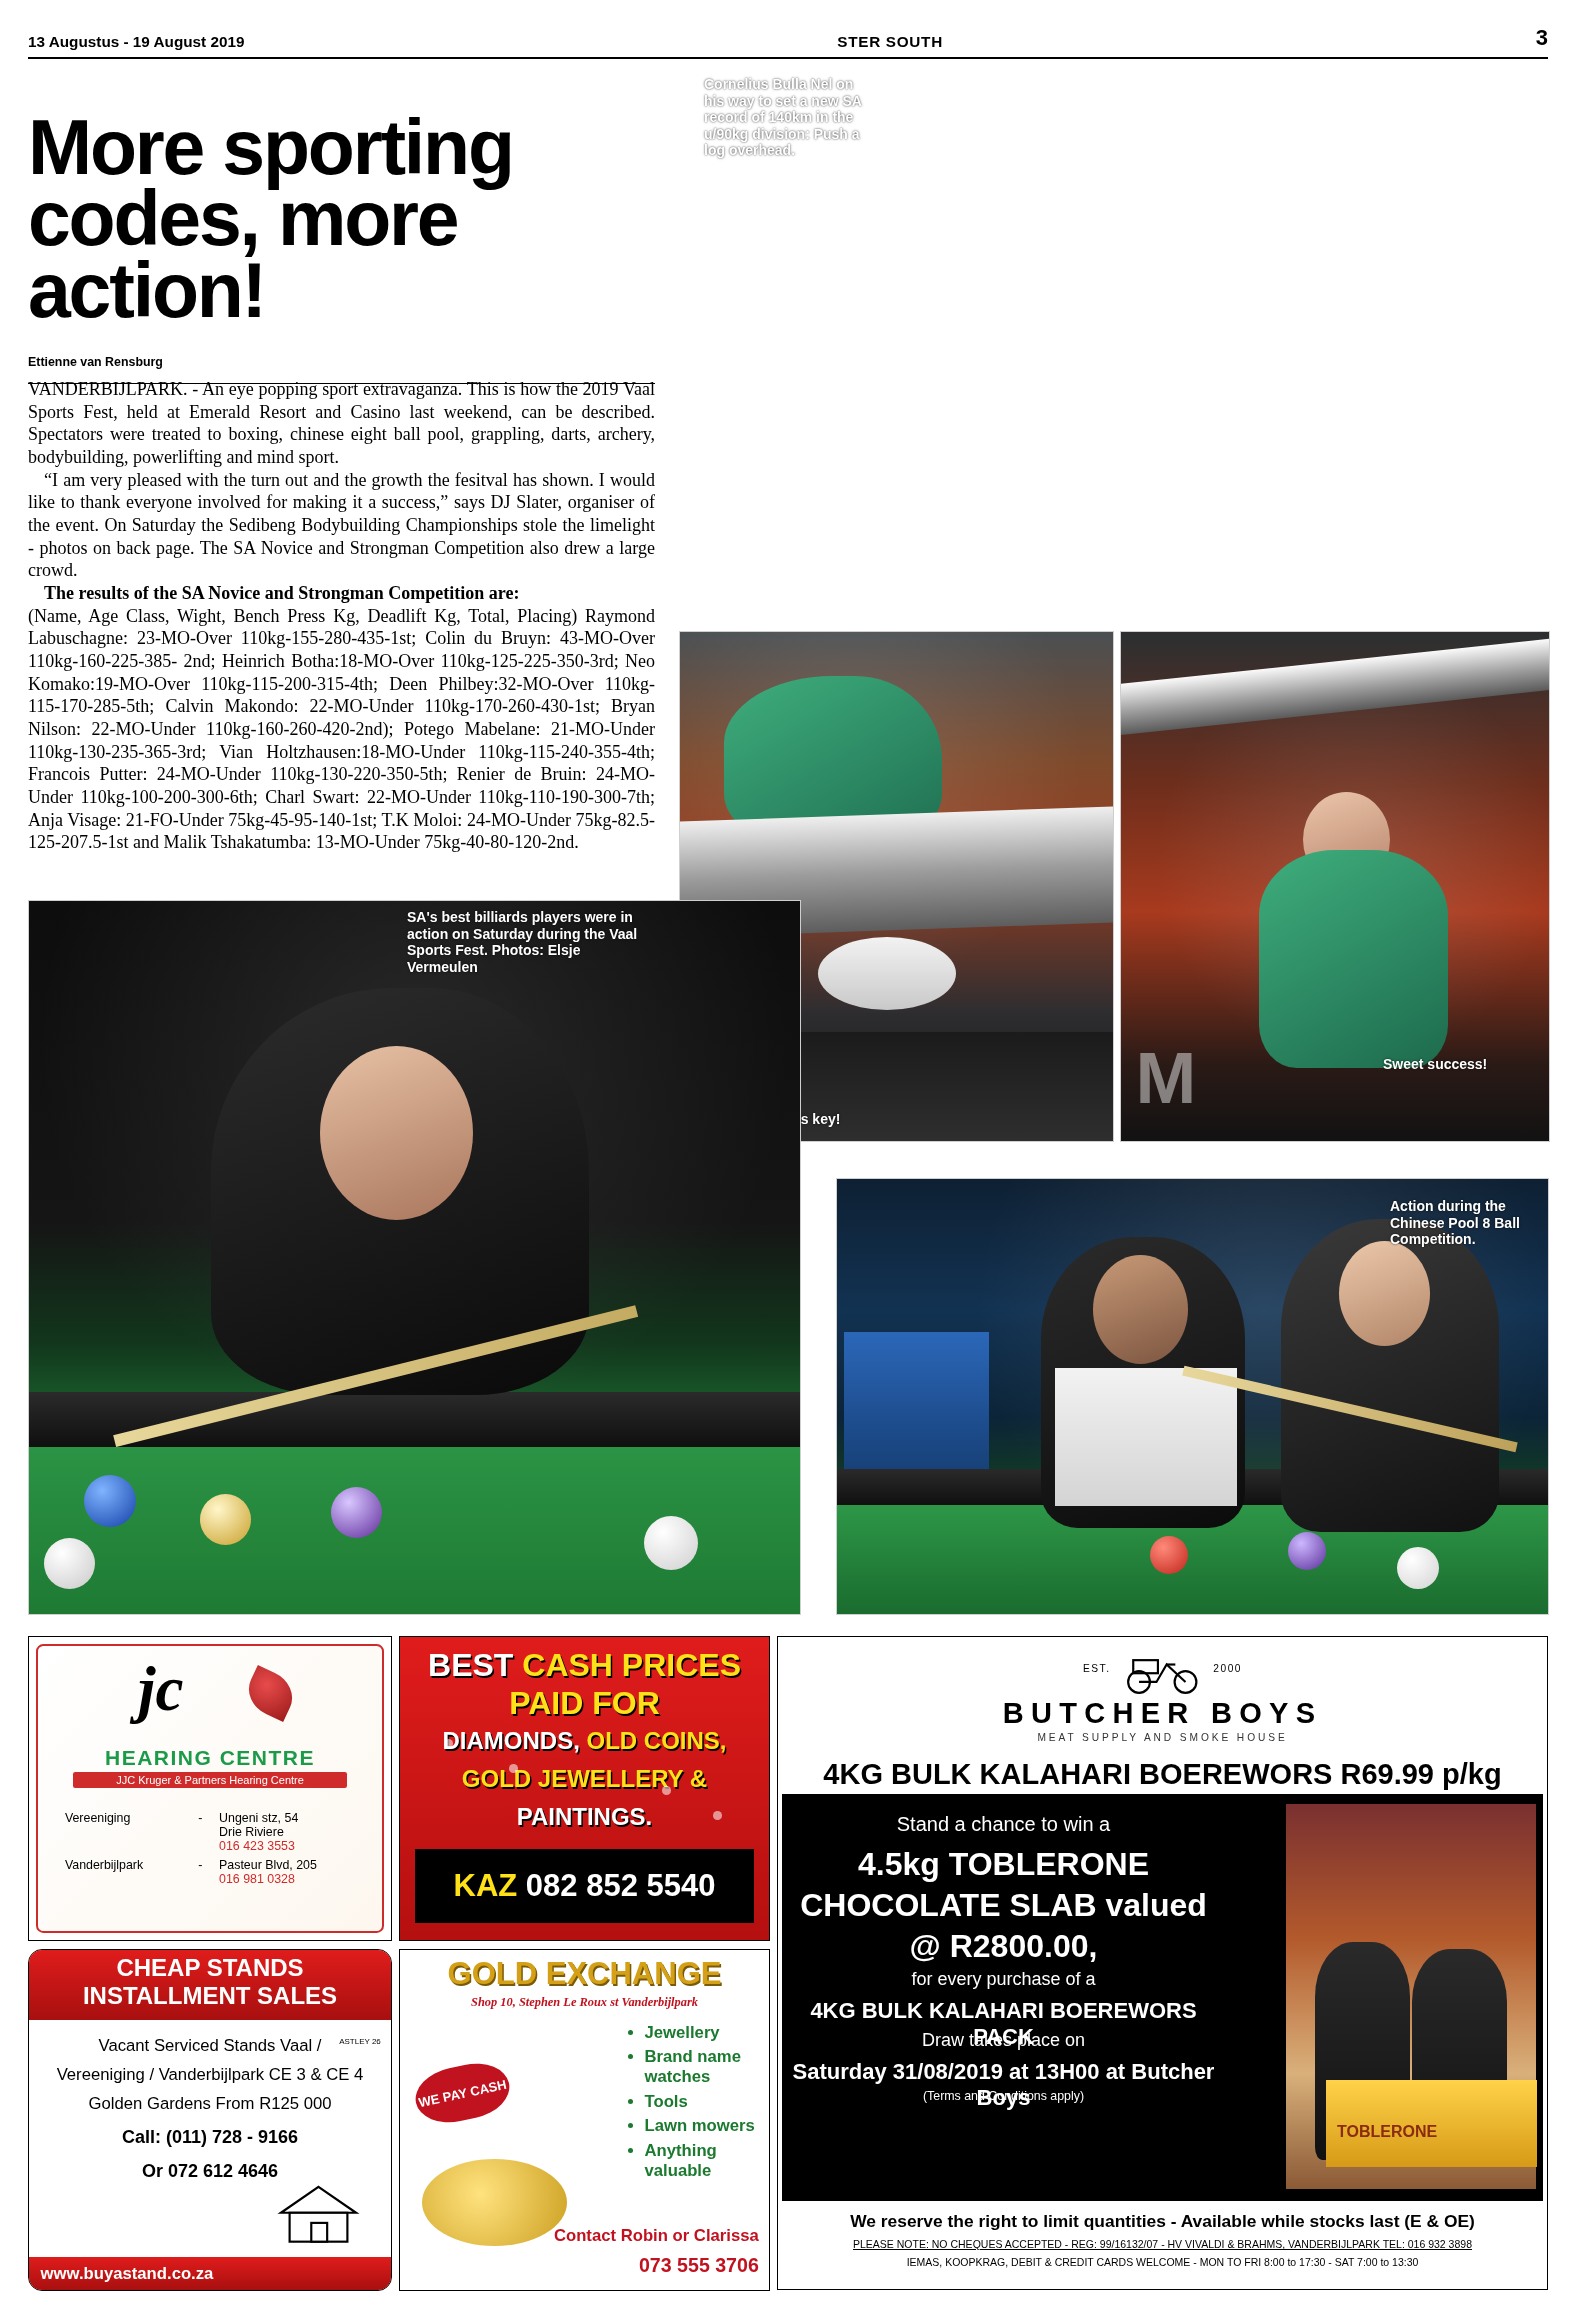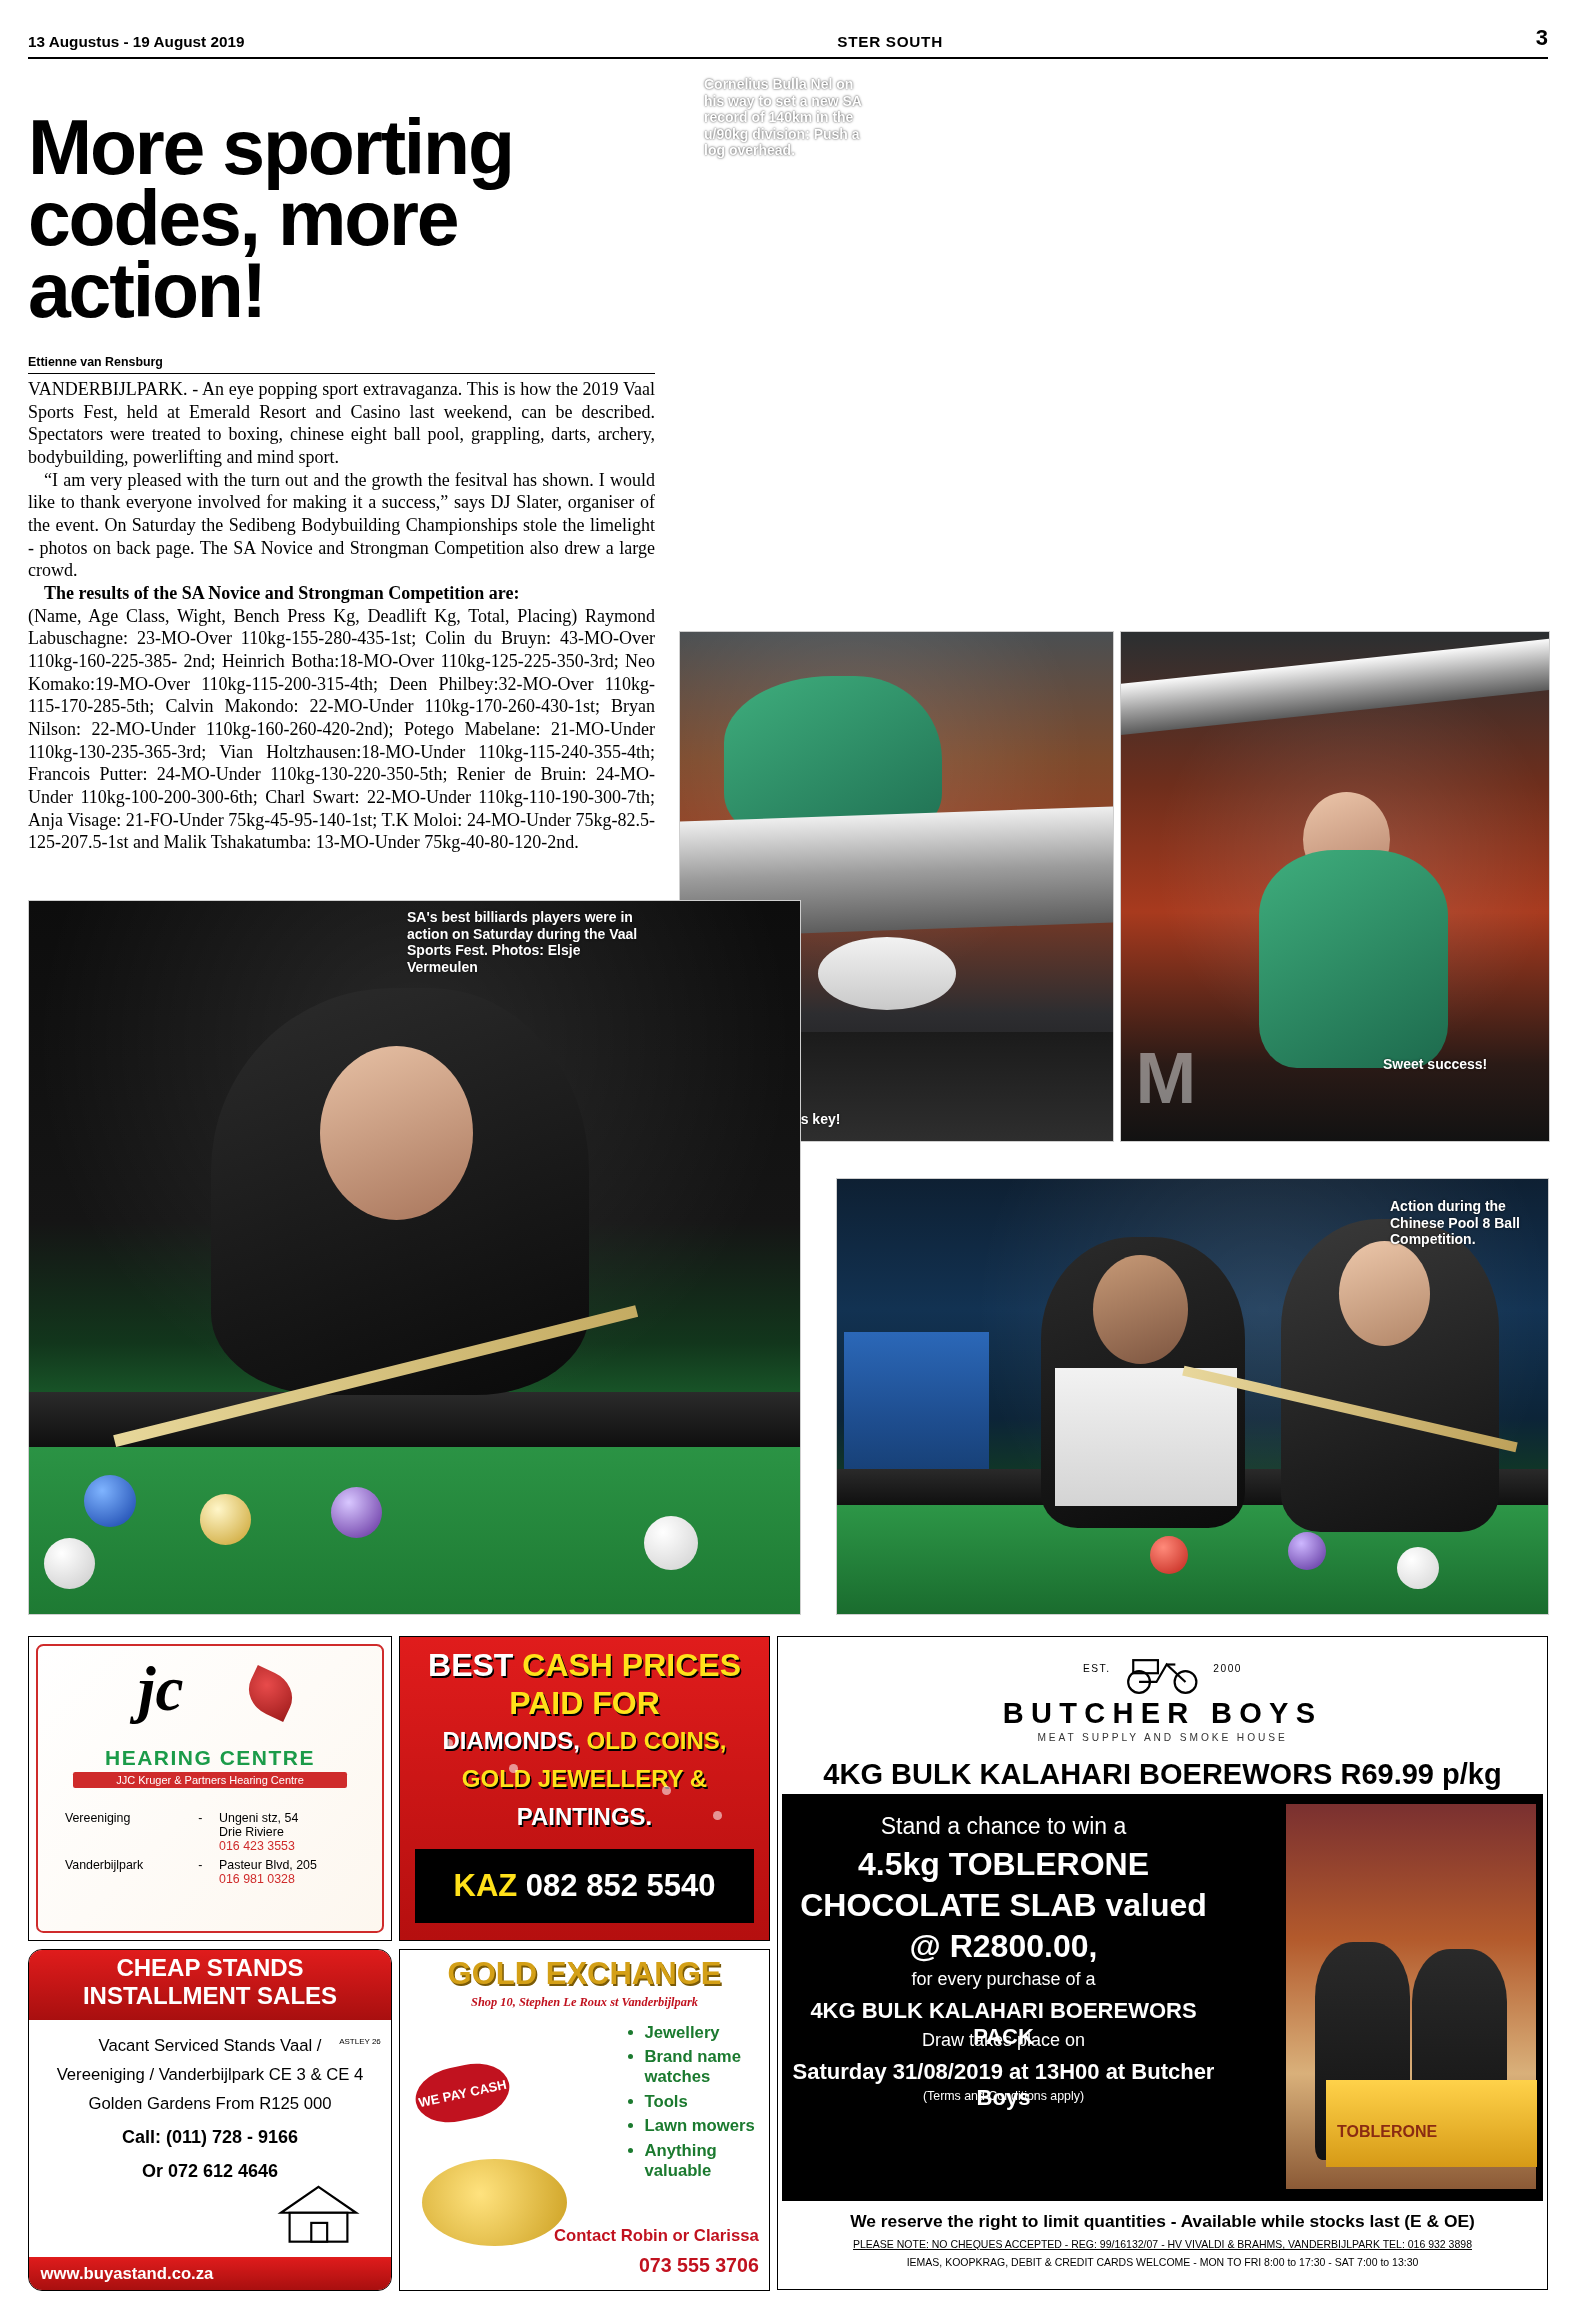--- a/index.html
+++ b/index.html
@@ -43,21 +43,21 @@
     letter-spacing:-2.2px;
   }
 
   .byline{
     position:absolute;
     left:28px; top:355px; width:627px;
     font-family:"Liberation Sans", sans-serif;
     font-weight:bold;
     font-size:12.4px;
     border-bottom:1.5px solid #000;
-    padding-bottom:4px;
+    padding-bottom:14px;
   }
 
   .article{
     position:absolute;
     left:28px; top:378px; width:627px;
     font-size:18px;
     line-height:1.26;
     text-align:justify;
   }
   .article p{ margin:0; }
@@ -243,21 +243,21 @@
   #ad-butcher .bike{ position:absolute; left:50%; top:13px; transform:translateX(-50%); }
   #ad-butcher .bbname{ position:absolute; left:0; right:0; top:60px; text-align:center;
      font-family:"Liberation Sans",sans-serif; font-weight:bold; font-size:29px; letter-spacing:7.3px;}
   #ad-butcher .bbsub{ position:absolute; left:0; right:0; top:95px; text-align:center;
      font-family:"Liberation Sans",sans-serif; font-size:10.2px; letter-spacing:2.9px; color:#333;}
   #ad-butcher .boere{ position:absolute; left:0; right:0; top:121px; text-align:center;
      font-family:"Liberation Sans",sans-serif; font-weight:bold; font-size:29px;}
   #ad-butcher .blackbox{ position:absolute; left:4.4px; right:4.4px; top:157px; height:407px; background:#000;}
   #ad-butcher .bbtxt{ position:absolute; left:0; width:451px; text-align:center; color:#fff;
      font-family:"Liberation Sans",sans-serif;}
-  #ad-butcher .t1{ top:176px; font-size:23px; }
+  #ad-butcher .t1{ top:176px; font-size:20px; }
   #ad-butcher .t2{ top:209px; font-size:32px; font-weight:bold; }
   #ad-butcher .t3{ top:250px; font-size:32px; font-weight:bold; }
   #ad-butcher .t4{ top:291px; font-size:32px; font-weight:bold; }
   #ad-butcher .t5{ top:332px; font-size:18px; }
   #ad-butcher .t6{ top:361px; font-size:22px; font-weight:bold; }
   #ad-butcher .t7{ top:393px; font-size:18px; }
   #ad-butcher .t8{ top:422px; font-size:22px; font-weight:bold; }
   #ad-butcher .t9{ top:452px; font-size:12.4px; }
   #ad-butcher .photo-kids{ position:absolute; right:11px; top:167px; width:250px; height:385px;
      background:linear-gradient(180deg,#7a3030 0%,#b35a2c 35%,#d9b07a 70%,#8b5a36 100%);}

